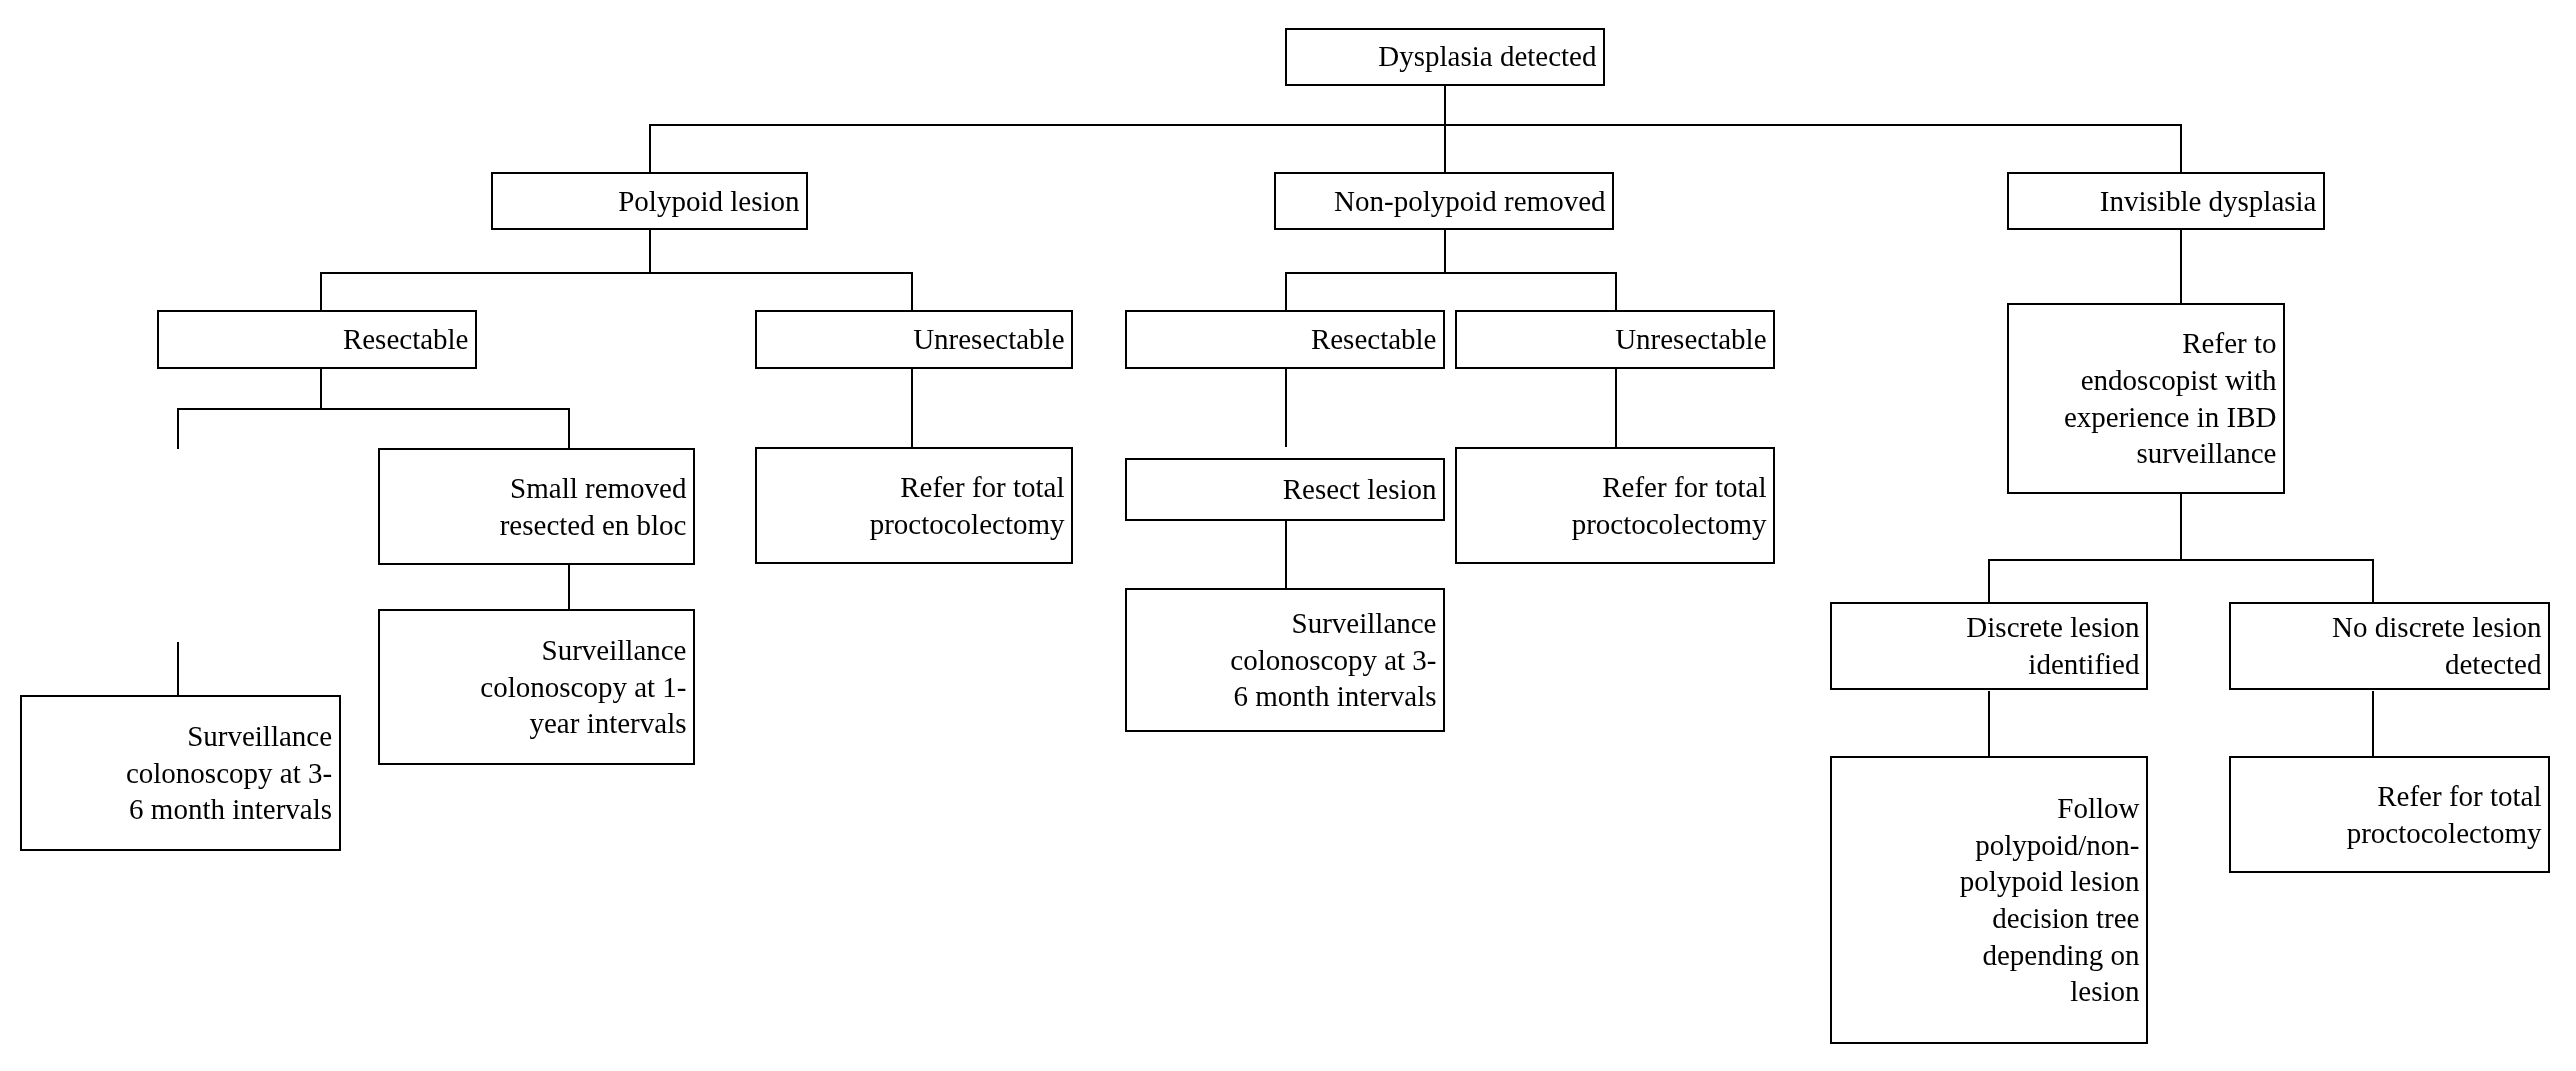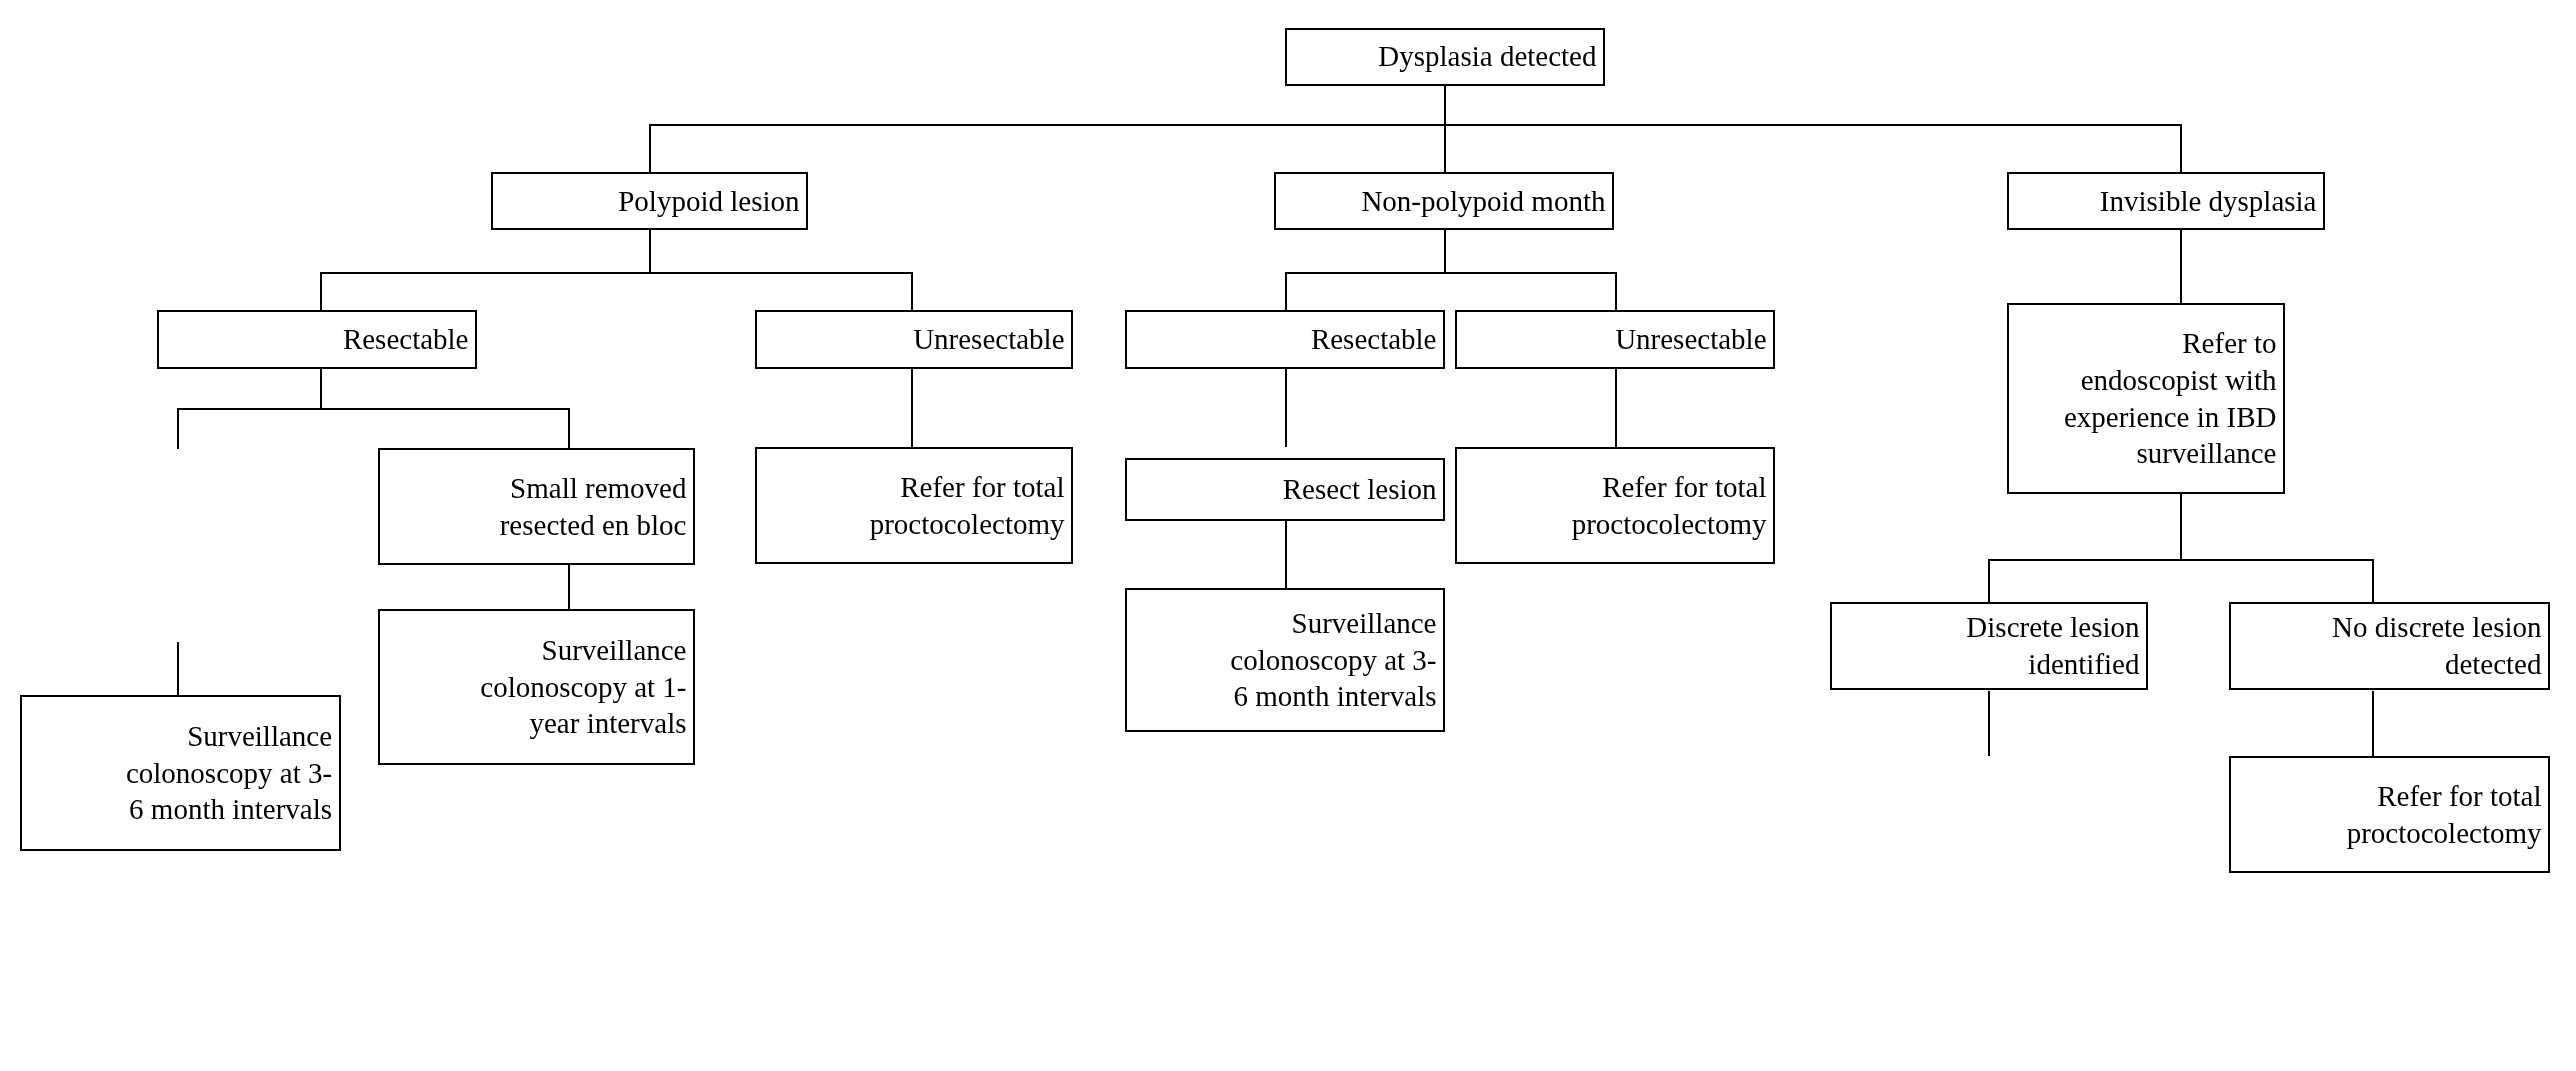--- a/index.html
+++ b/index.html
@@ -97,21 +97,21 @@
 
   <div class="node" style="left:1285px; top:27.5px; width:320px; height:58px;">
     <span class="label">Dysplasia detected</span>
   </div>
 
   <div class="node" style="left:491px; top:172px; width:317px; height:58px;">
     <span class="label">Polypoid lesion</span>
   </div>
 
   <div class="node" style="left:1274px; top:172px; width:340px; height:58px;">
-    <span class="label">Non-polypoid month</span>
+    <span class="label">Non-polypoid removed</span>
   </div>
 
   <div class="node" style="left:2007px; top:172px; width:318px; height:58px;padding-left:25px;">
     <span class="label">Invisible dysplasia</span>
   </div>
 
   <div class="node" style="left:157px; top:310px; width:320px; height:59px;">
     <span class="label">Resectable</span>
   </div>
 
@@ -175,20 +175,28 @@
   <div class="node" style="left:1830px; top:602px; width:318px; height:88px;">
     <span class="label">Discrete lesion
 identified</span>
   </div>
 
   <div class="node" style="left:2229px; top:602px; width:321px; height:88px;">
     <span class="label">No discrete lesion
 detected</span>
   </div>
 
+  <div class="node" style="left:1830px; top:756px; width:318px; height:288px;">
+    <span class="label">Follow
+polypoid/non-
+polypoid lesion
+decision tree
+depending on
+lesion</span>
+  </div>
 
   <div class="node" style="left:2229px; top:756px; width:321px; height:117px;">
     <span class="label">Refer for total
 proctocolectomy</span>
   </div>
 
 </div>
 
 
 </body></html>

